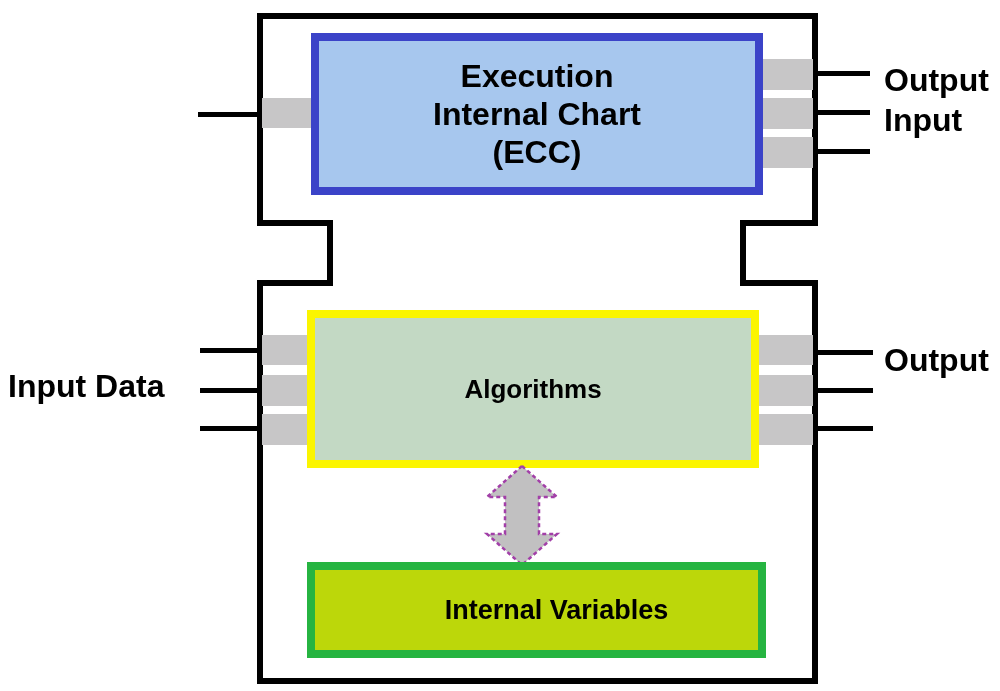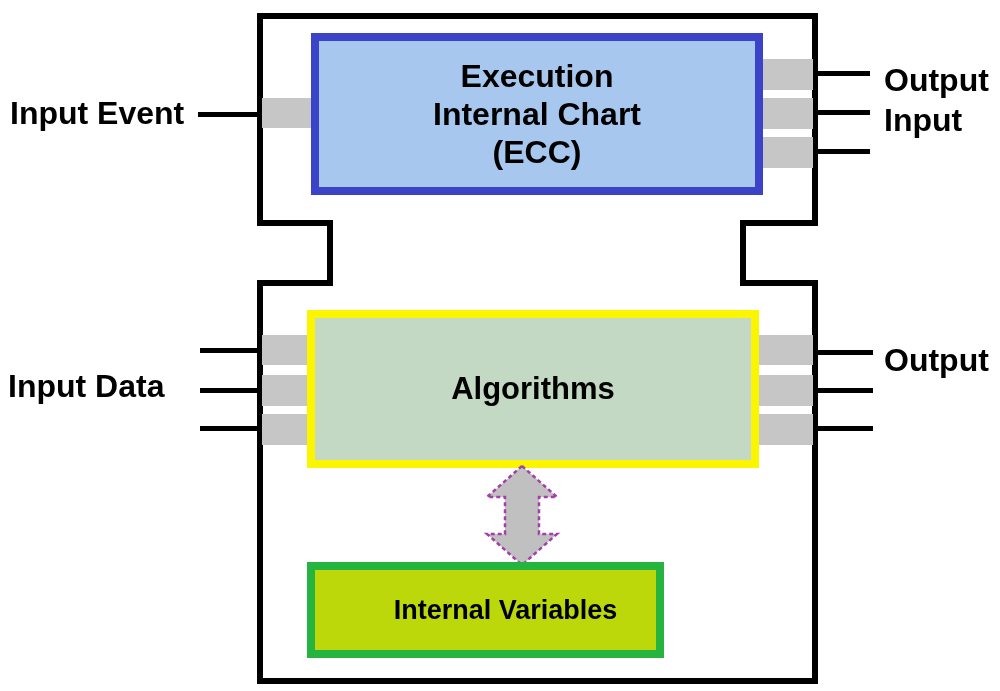--- a/index.html
+++ b/index.html
@@ -16,24 +16,24 @@
   }
   .box{position:absolute;box-sizing:border-box;display:flex;align-items:center;justify-content:center;text-align:center;}
   #ecc-box{
     left:311px;top:33px;width:452px;height:162px;
     background:#A7C7EE;border:8px solid #3B43C8;
     font-weight:700;font-size:32px;line-height:38px;
   }
   #algorithms-box{
     left:307px;top:310px;width:452px;height:158px;
     background:#C3D9C4;border:8px solid #FBF500;
-    font-weight:700;font-size:31px;
+    font-weight:700;font-size:26px;
   }
   #internal-variables-box{
-    left:307px;top:562px;width:357px;height:96px;
+    left:307px;top:562px;width:459px;height:96px;
     background:#BCD70A;border:8px solid #26B441;
     font-weight:700;font-size:27px;padding-left:40px;
   }
   #output-events-label{left:884px;top:60px;line-height:40px;}
   #output-data-label{left:884px;top:340px;line-height:41px;}
   #input-event-label{left:10px;top:98px;}
   #input-data-label{left:8px;top:371px;text-align:right;}
   #updown-arrow{position:absolute;left:478px;top:464px;}
 </style>
 </head>
@@ -71,21 +71,20 @@
   <div class="stub" style="left:818px;top:71px;width:52px;"></div>
   <div class="stub" style="left:818px;top:110px;width:52px;"></div>
   <div class="stub" style="left:818px;top:149px;width:52px;"></div>
   <div class="stub" style="left:200px;top:348px;width:62px;"></div>
   <div class="stub" style="left:200px;top:388px;width:62px;"></div>
   <div class="stub" style="left:200px;top:426px;width:62px;"></div>
   <div class="stub" style="left:818px;top:350px;width:55px;"></div>
   <div class="stub" style="left:818px;top:388px;width:55px;"></div>
   <div class="stub" style="left:818px;top:426px;width:55px;"></div>
 
-  <div class="lbl" id="input-event-label">Input Event</div>
 
   <div class="lbl" id="output-events-label">
     <div>Output</div>
     <div>Input</div>
   </div>
 
   <div class="lbl" id="input-data-label">Input Data</div>
 
   <div class="lbl" id="output-data-label">
     <div>Output</div>

